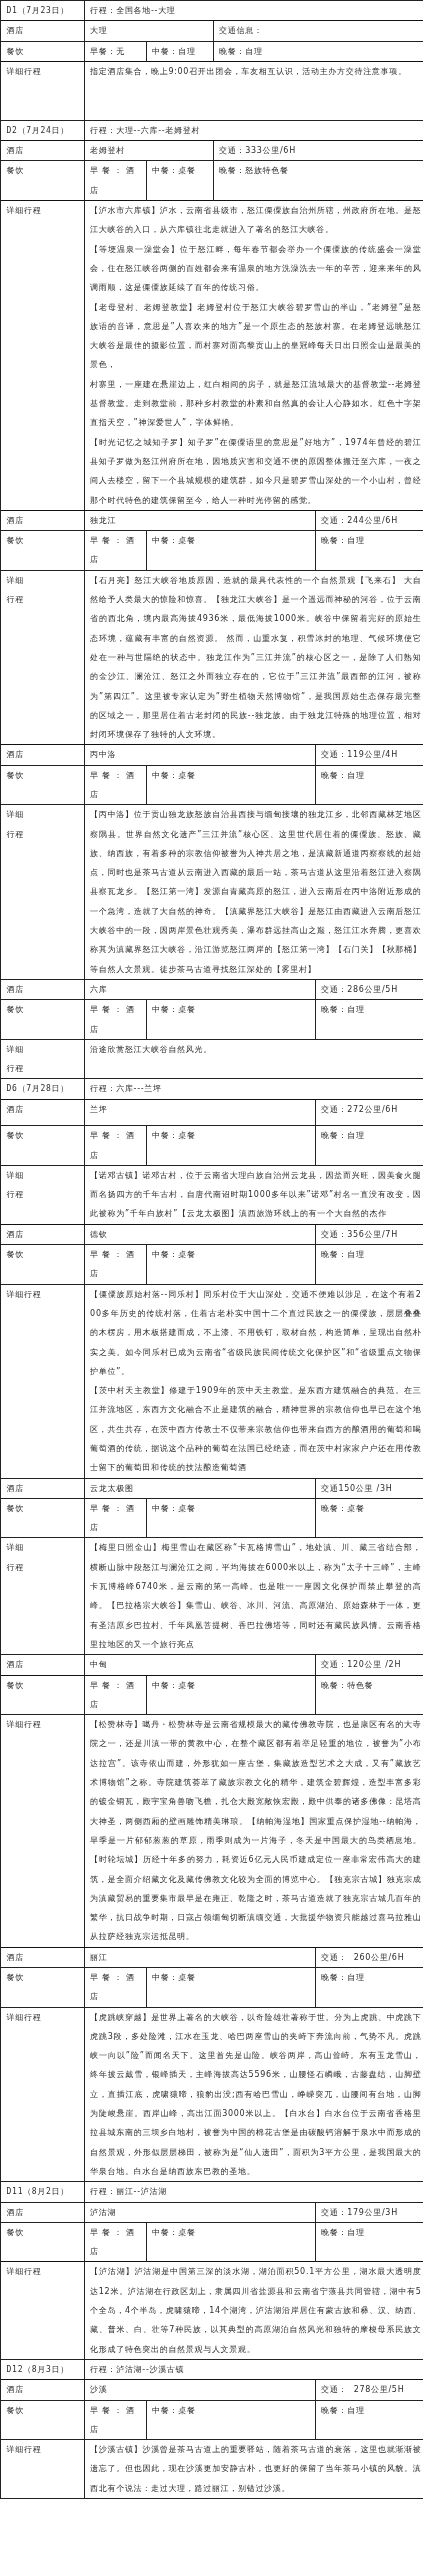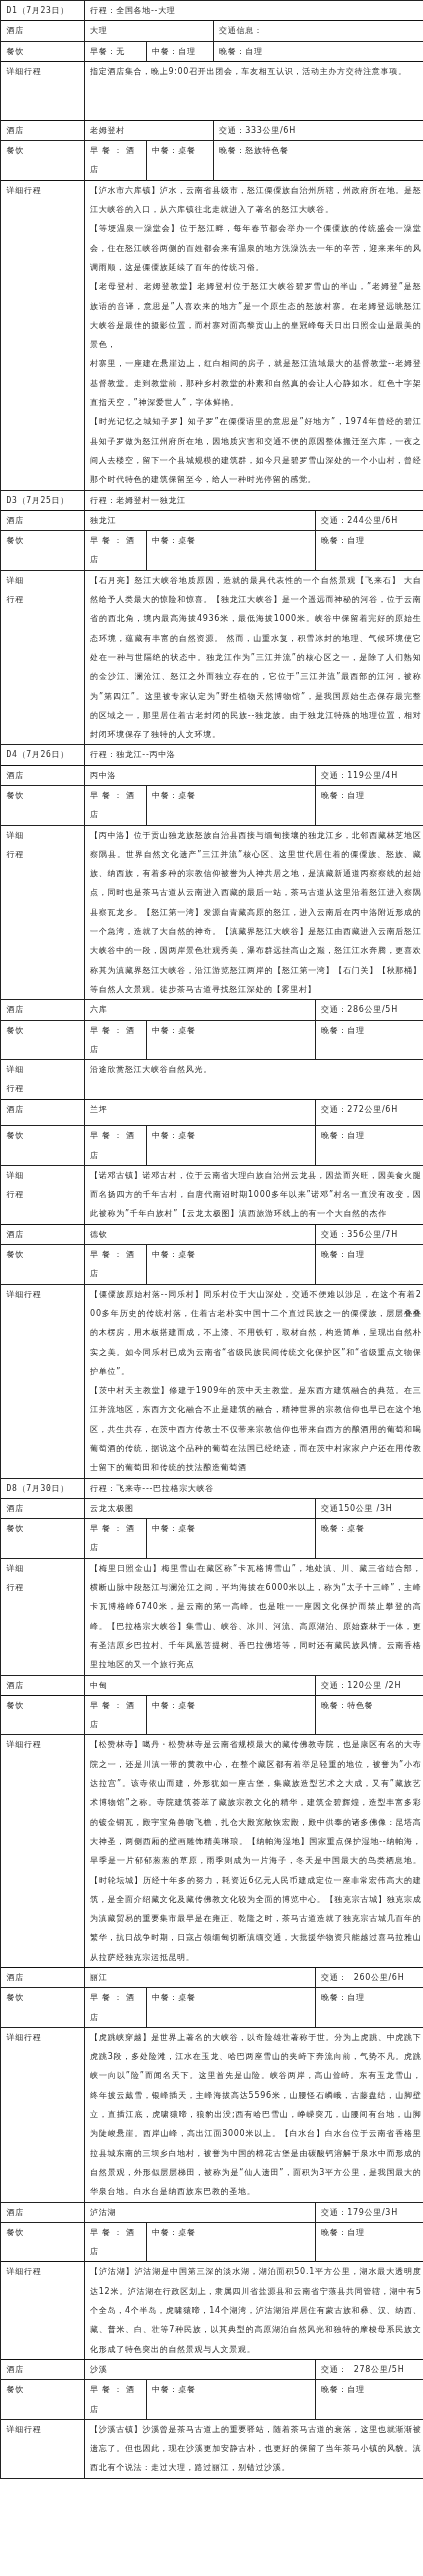--- a/index.html
+++ b/index.html
@@ -51,20 +51,24 @@
     </table>
 
   <table class="day">
     <colgroup>
         <col style="width:83px">
         <col style="width:62px">
         <col style="width:67px">
         <col>
       </colgroup>
     <tbody>
+        <tr>
+      <td class="date">D2（7月24日）</td>
+      <td colspan="3">行程：大理--六库--老姆登村</td>
+    </tr>
     <tr class="thick">
       <td>酒店</td>
       <td colspan="2">老姆登村</td>
       <td>交通：333公里/6H</td>
     </tr>
     <tr>
       <td>餐饮</td>
       <td>早 餐 ： 酒店</td>
       <td>中餐：桌餐</td>
       <td>晚餐：怒族特色餐</td>
@@ -83,24 +87,20 @@
     </table>
 
   <table class="day">
     <colgroup>
         <col style="width:83px">
         <col style="width:62px">
         <col style="width:169px">
         <col>
       </colgroup>
     <tbody>
-        <tr>
-      <td class="date">D3（7月25日）</td>
-      <td colspan="3">行程：老姆登村一独龙江</td>
-    </tr>
     <tr class="thick">
       <td>酒店</td>
       <td colspan="2">独龙江</td>
       <td>交通：244公里/6H</td>
     </tr>
     <tr>
       <td>餐饮</td>
       <td>早 餐 ： 酒店</td>
       <td>中餐：桌餐</td>
       <td>晚餐：自理</td>
@@ -118,24 +118,20 @@
     </table>
 
   <table class="day">
     <colgroup>
         <col style="width:83px">
         <col style="width:62px">
         <col style="width:169px">
         <col>
       </colgroup>
     <tbody>
-        <tr>
-      <td class="date">D4（7月26日）</td>
-      <td colspan="3">行程：独龙江--丙中洛</td>
-    </tr>
     <tr class="thick">
       <td>酒店</td>
       <td colspan="2">丙中洛</td>
       <td>交通：119公里/4H</td>
     </tr>
     <tr>
       <td>餐饮</td>
       <td>早 餐 ： 酒店</td>
       <td>中餐：桌餐</td>
       <td>晚餐：自理</td>
@@ -184,20 +180,24 @@
     </table>
 
   <table class="day">
     <colgroup>
         <col style="width:83px">
         <col style="width:62px">
         <col style="width:169px">
         <col>
       </colgroup>
     <tbody>
+        <tr>
+      <td class="date">D6（7月28日）</td>
+      <td colspan="3">行程：六库---兰坪</td>
+    </tr>
     <tr class="thick">
       <td style="height:25.5px">酒店</td>
       <td colspan="2">兰坪</td>
       <td>交通：272公里/6H</td>
     </tr>
     <tr>
       <td>餐饮</td>
       <td>早 餐 ： 酒店</td>
       <td>中餐：桌餐</td>
       <td>晚餐：自理</td>
@@ -244,24 +244,20 @@
     </table>
 
   <table class="day">
     <colgroup>
         <col style="width:83px">
         <col style="width:62px">
         <col style="width:169px">
         <col>
       </colgroup>
     <tbody>
-        <tr>
-      <td class="date">D8（7月30日）</td>
-      <td colspan="3">行程：飞来寺---巴拉格宗大峡谷</td>
-    </tr>
     <tr>
       <td>酒店</td>
       <td colspan="2">云龙太极图</td>
       <td>交通150公里 /3H</td>
     </tr>
     <tr>
       <td>餐饮</td>
       <td>早 餐 ： 酒店</td>
       <td>中餐：桌餐</td>
       <td>晚餐：桌餐</td>
@@ -335,20 +331,24 @@
     </table>
 
   <table class="day">
     <colgroup>
         <col style="width:83px">
         <col style="width:62px">
         <col style="width:169px">
         <col>
       </colgroup>
     <tbody>
+        <tr>
+      <td class="date">D11（8月2日）</td>
+      <td colspan="3">行程：丽江--泸沽湖</td>
+    </tr>
     <tr>
       <td>酒店</td>
       <td colspan="2">泸沽湖</td>
       <td>交通：179公里/3H</td>
     </tr>
     <tr>
       <td>餐饮</td>
       <td>早 餐 ： 酒店</td>
       <td>中餐：桌餐</td>
       <td>晚餐：自理</td>
@@ -363,20 +363,24 @@
     </table>
 
   <table class="day">
     <colgroup>
         <col style="width:83px">
         <col style="width:62px">
         <col style="width:169px">
         <col>
       </colgroup>
     <tbody>
+        <tr>
+      <td class="date">D12（8月3日）</td>
+      <td colspan="3">行程：泸沽湖--沙溪古镇</td>
+    </tr>
     <tr class="thick">
       <td>酒店</td>
       <td colspan="2">沙溪</td>
       <td style="white-space:pre">交通：  278公里/5H</td>
     </tr>
     <tr>
       <td>餐饮</td>
       <td>早 餐 ： 酒店</td>
       <td>中餐：桌餐</td>
       <td>晚餐：自理</td>

